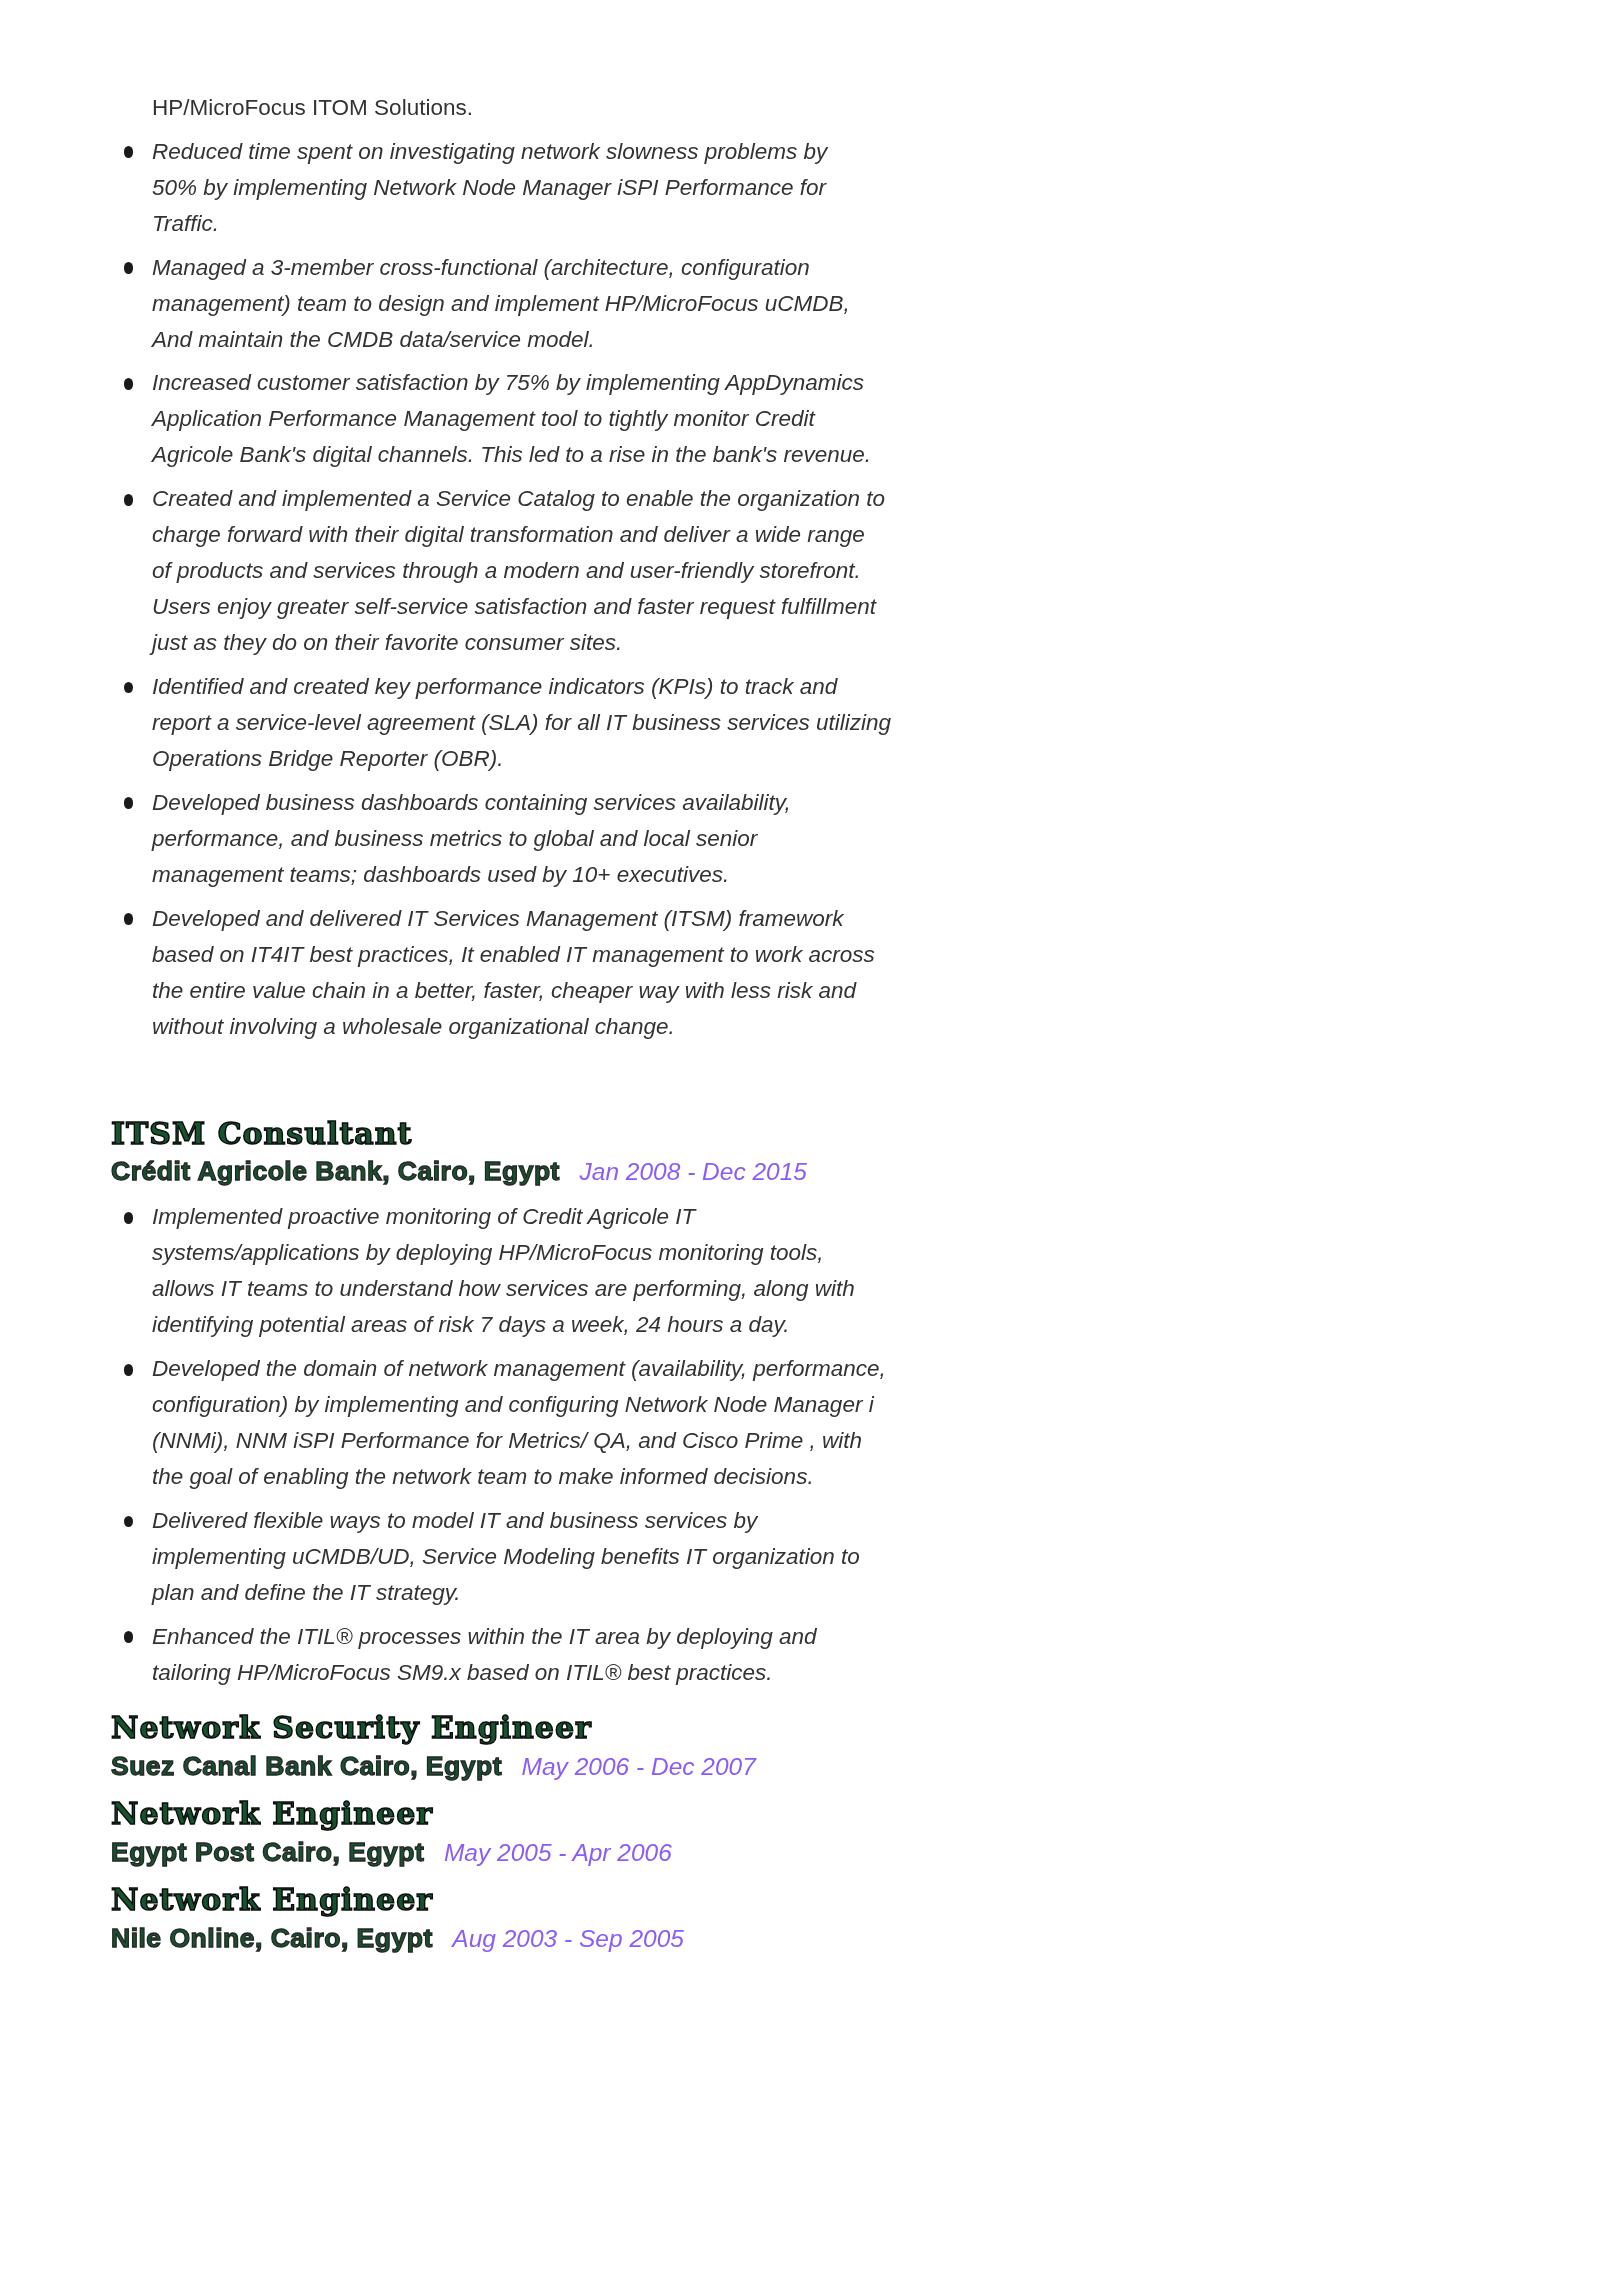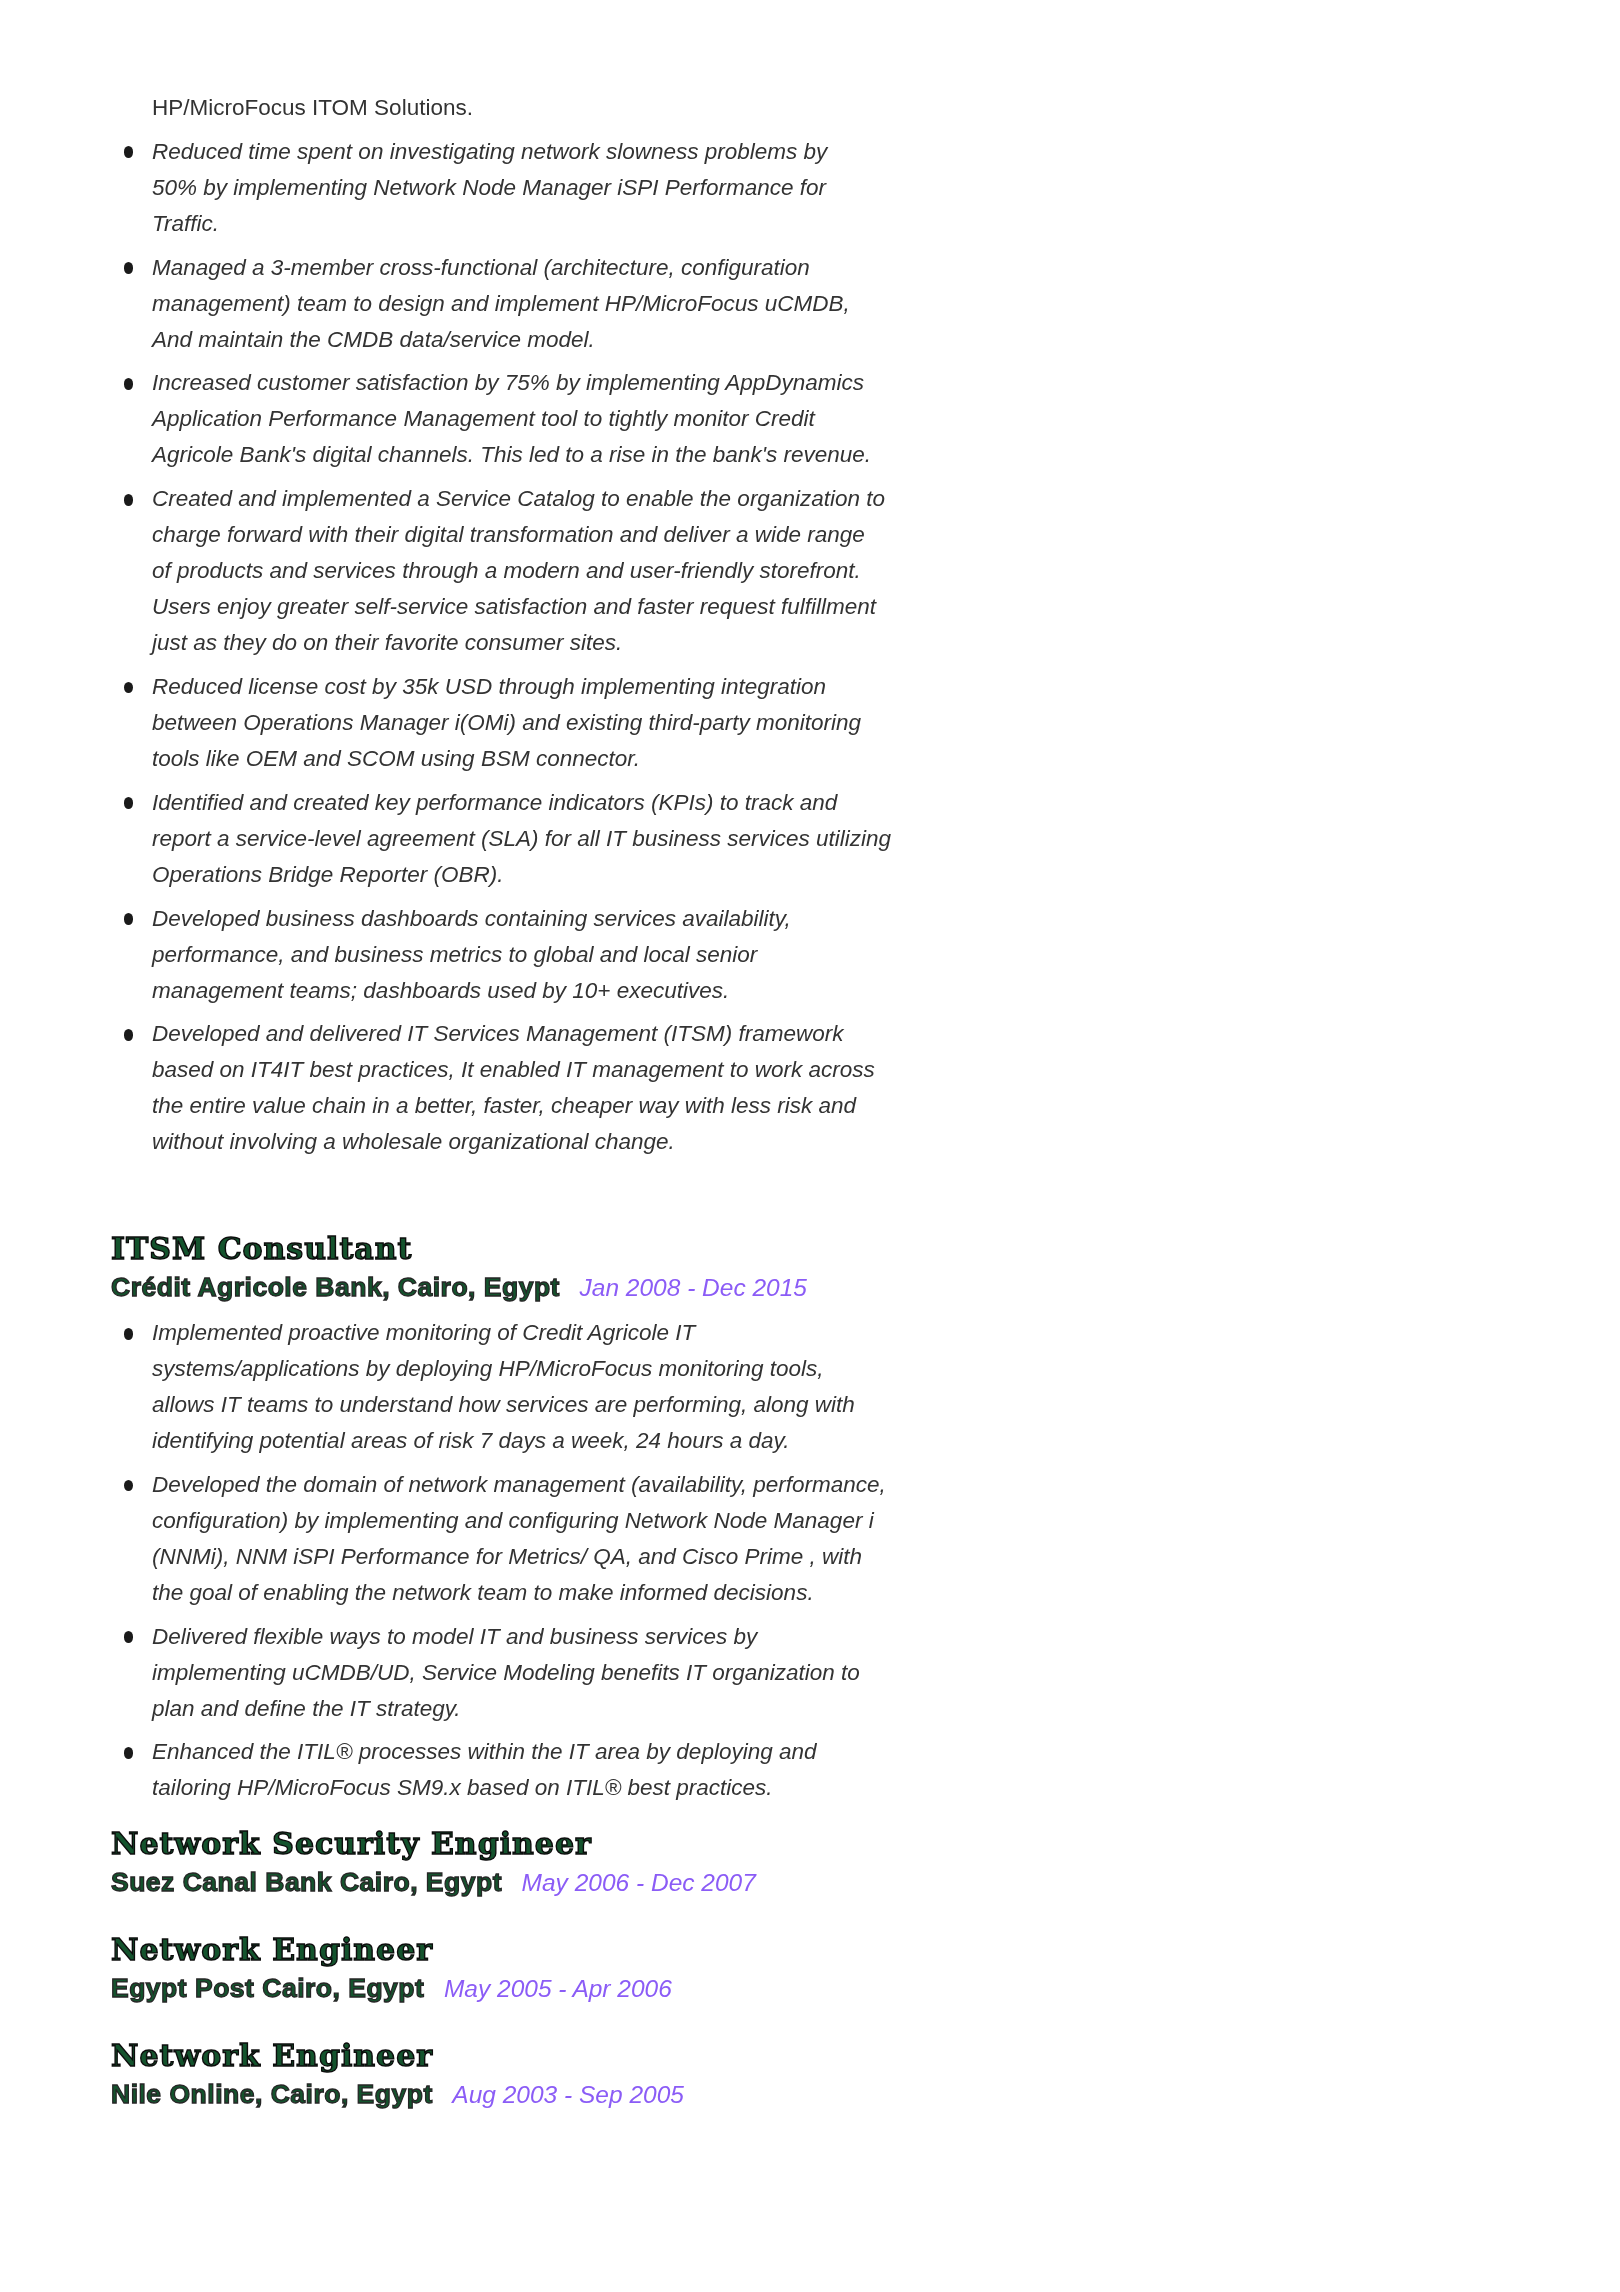--- a/index.html
+++ b/index.html
@@ -42,21 +42,21 @@
     top: 12.7px;
     width: 9.8px;
     height: 11.8px;
     border-radius: 50%;
     background: #1a1a1a;
   }
   .btext { white-space: pre-line; }
 
   .top-bullets { margin-top: 0; }
 
-  .job { margin-top: 30px; }
+  .job { margin-top: 10px; }
   .job.first { margin-top: 71px; }
   .job.second { margin-top: 19.6px; }
 
   .job-title {
     margin: 0;
     font-family: "DejaVu Serif", serif;
     font-size: 30px;
     line-height: 35px;
     font-weight: 700;
     letter-spacing: 1px;
@@ -114,26 +114,20 @@
 
   <li>
     <span class="dot"></span>
     <span class="btext">Created and implemented a Service Catalog to enable the organization to
 charge forward with their digital transformation and deliver a wide range
 of products and services through a modern and user-friendly storefront.
 Users enjoy greater self-service satisfaction and faster request fulfillment
 just as they do on their favorite consumer sites.</span>
   </li>
 
-  <li>
-    <span class="dot"></span>
-    <span class="btext">Reduced license cost by 35k USD through implementing integration
-between Operations Manager i(OMi) and existing third-party monitoring
-tools like OEM and SCOM using BSM connector.</span>
-  </li>
 
   <li>
     <span class="dot"></span>
     <span class="btext">Identified and created key performance indicators (KPIs) to track and
 report a service-level agreement (SLA) for all IT business services utilizing
 Operations Bridge Reporter (OBR).</span>
   </li>
 
   <li>
     <span class="dot"></span>

